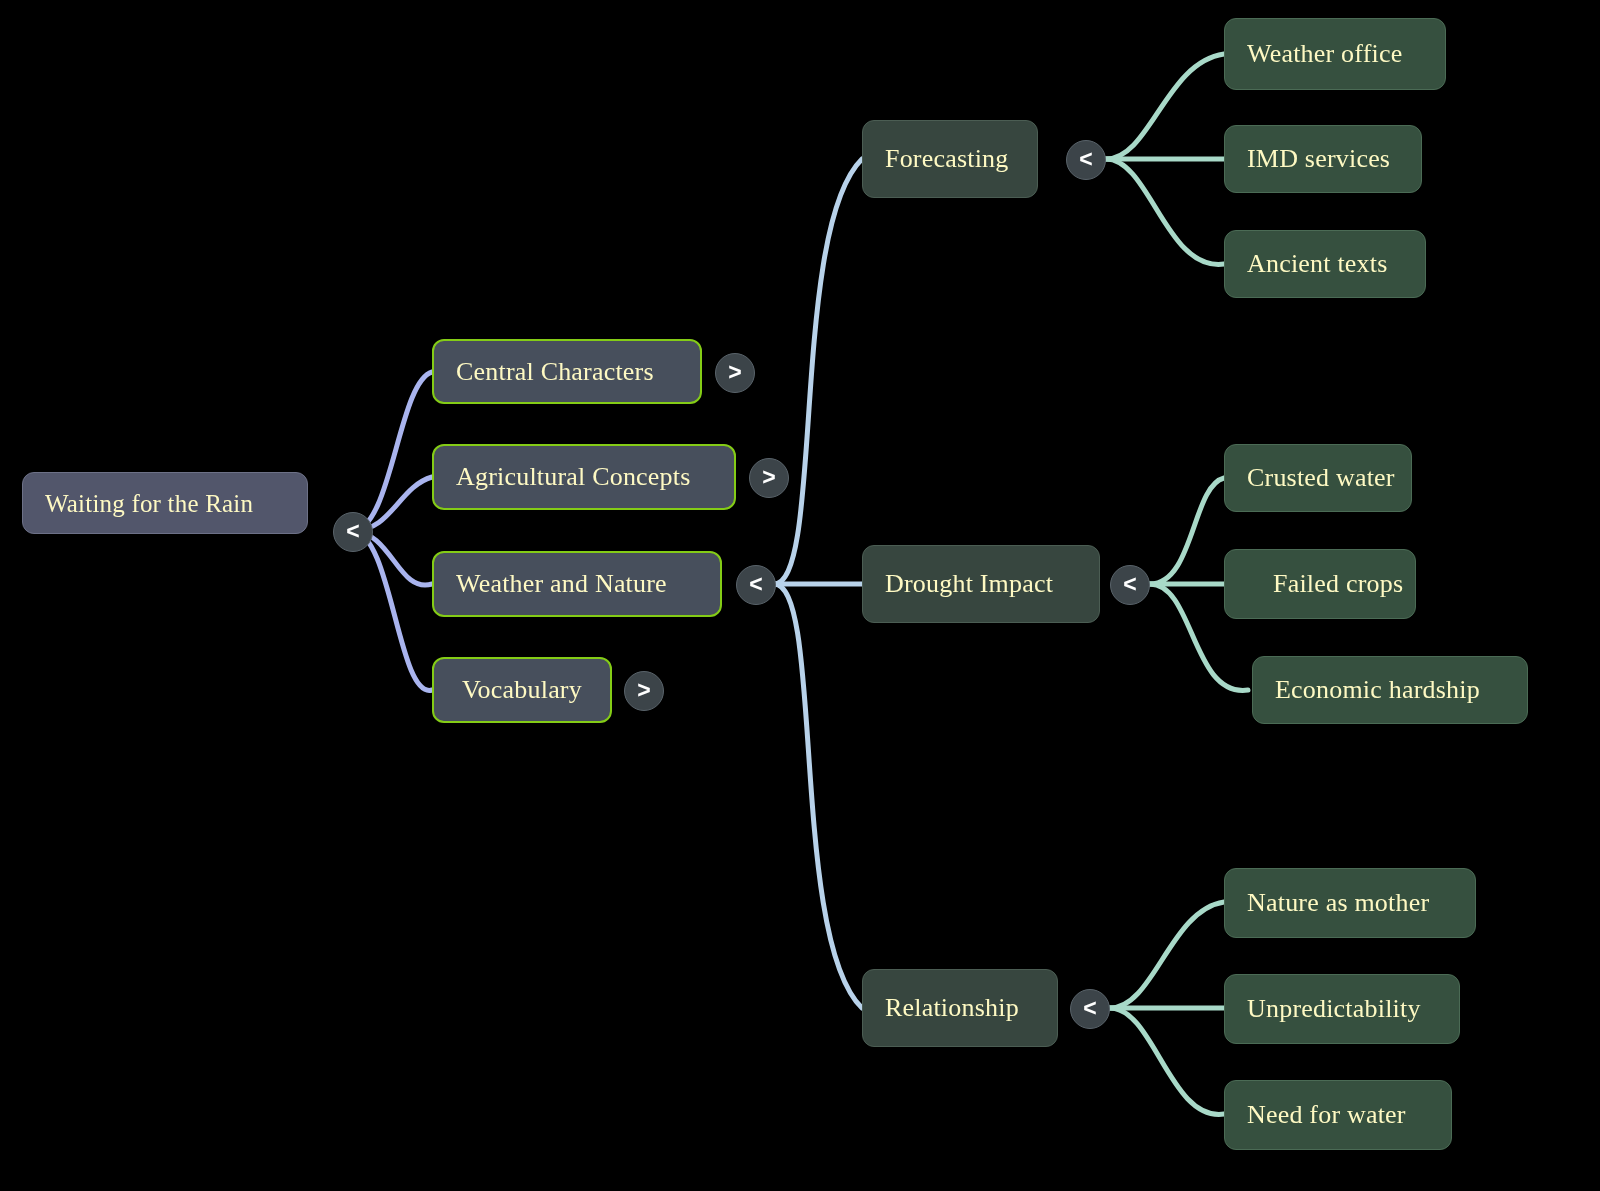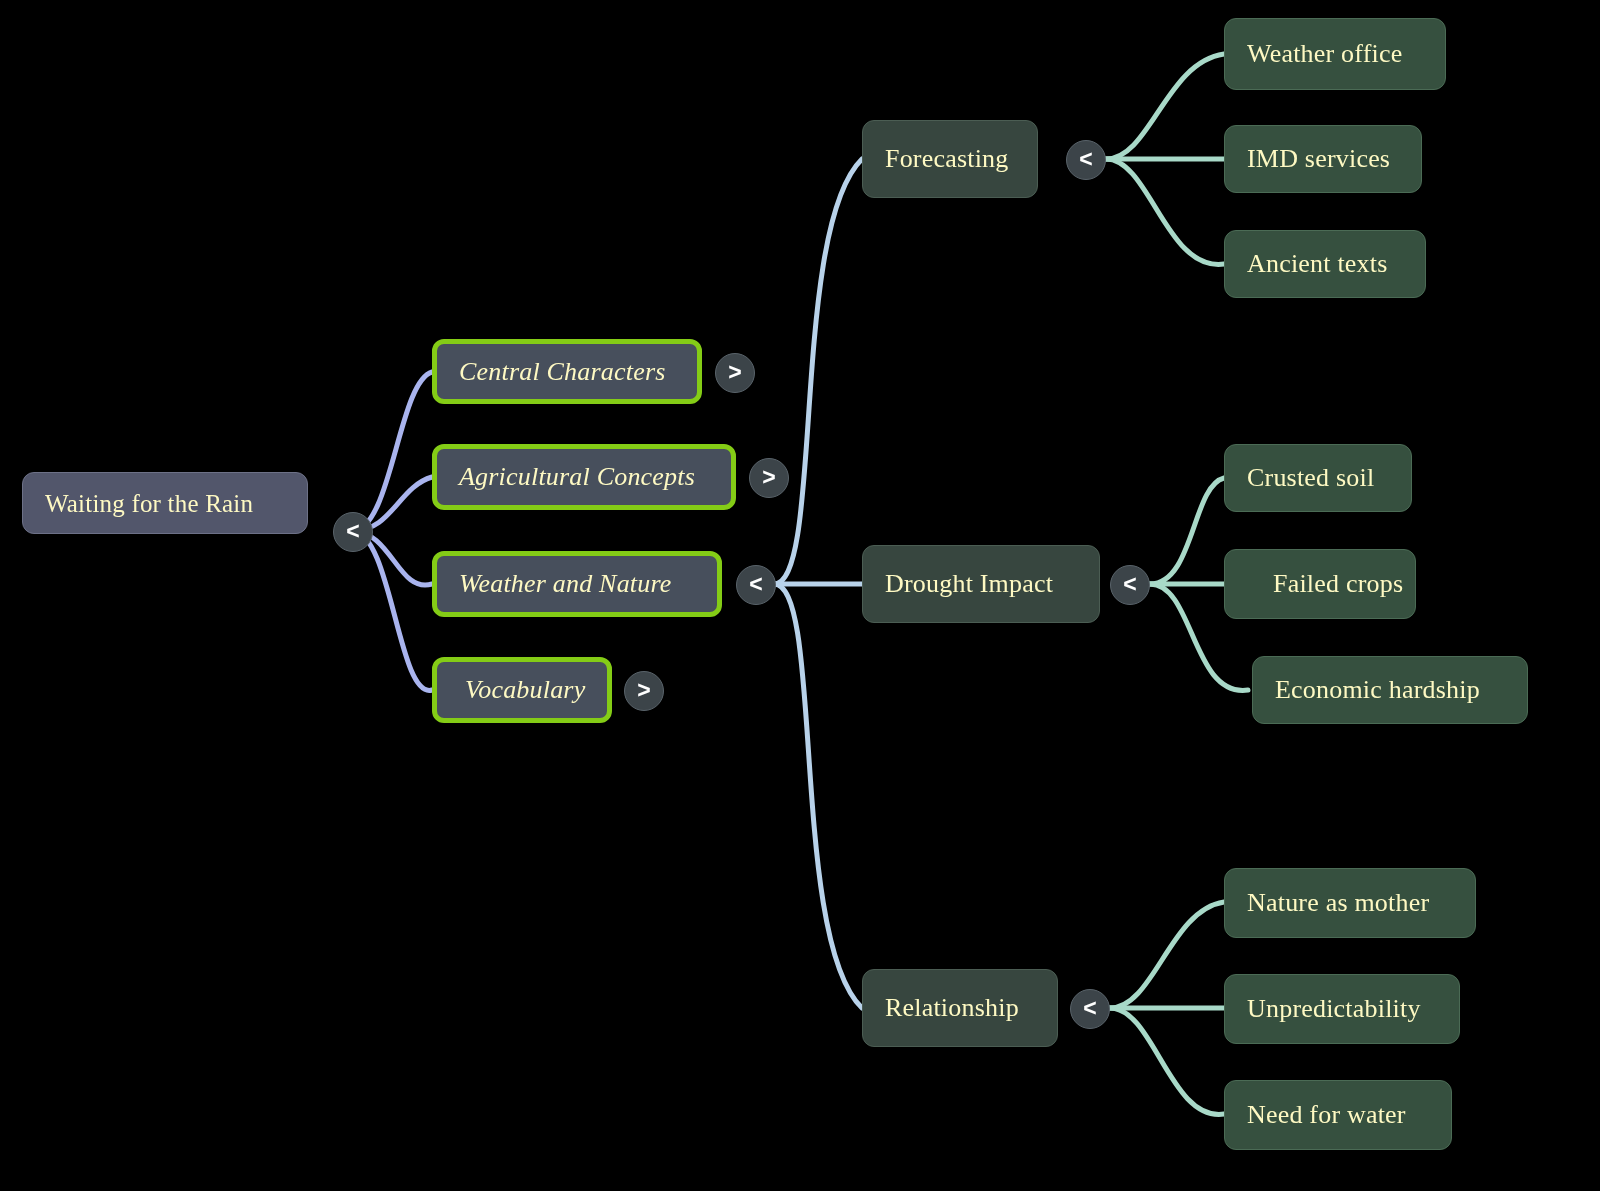--- a/index.html
+++ b/index.html
@@ -41,23 +41,22 @@
     display: block;
     line-height: 1;
   }
   .node.root {
     background: #52566b;
     border: 1px solid #6d7187;
     font-size: 25px;
   }
   .node.branch {
     background: #474f5c;
-    border: 5px solid #84cc16;
+    border: 2px solid #84cc16;
     font-size: 26px;
-    font-style: italic;
   }
   .node.sub {
     background: #37463f;
     border: 1px solid #4b5d53;
     font-size: 26px;
   }
   .node.leaf {
     background: #36503f;
     border: 1px solid #4b6b55;
     font-size: 26px;
@@ -178,21 +177,21 @@
     <span class="node-label">Weather office</span>
   </div>
   <div class="node leaf" style="left:1224px; top:125px; width:198px; height:68px;">
     <span class="node-label">IMD services</span>
   </div>
   <div class="node leaf" style="left:1224px; top:230px; width:202px; height:68px;">
     <span class="node-label">Ancient texts</span>
   </div>
 
   <div class="node leaf" style="left:1224px; top:444px; width:188px; height:68px;">
-    <span class="node-label">Crusted soil</span>
+    <span class="node-label">Crusted water</span>
   </div>
   <div class="node leaf" style="left:1224px; top:549px; width:192px; height:70px;padding-left:48px;">
     <span class="node-label">Failed crops</span>
   </div>
   <div class="node leaf" style="left:1224px; top:656px; width:276px; height:68px;margin-left:28px;">
     <span class="node-label">Economic hardship</span>
   </div>
 
   <div class="node leaf" style="left:1224px; top:868px; width:252px; height:70px;">
     <span class="node-label">Nature as mother</span>

